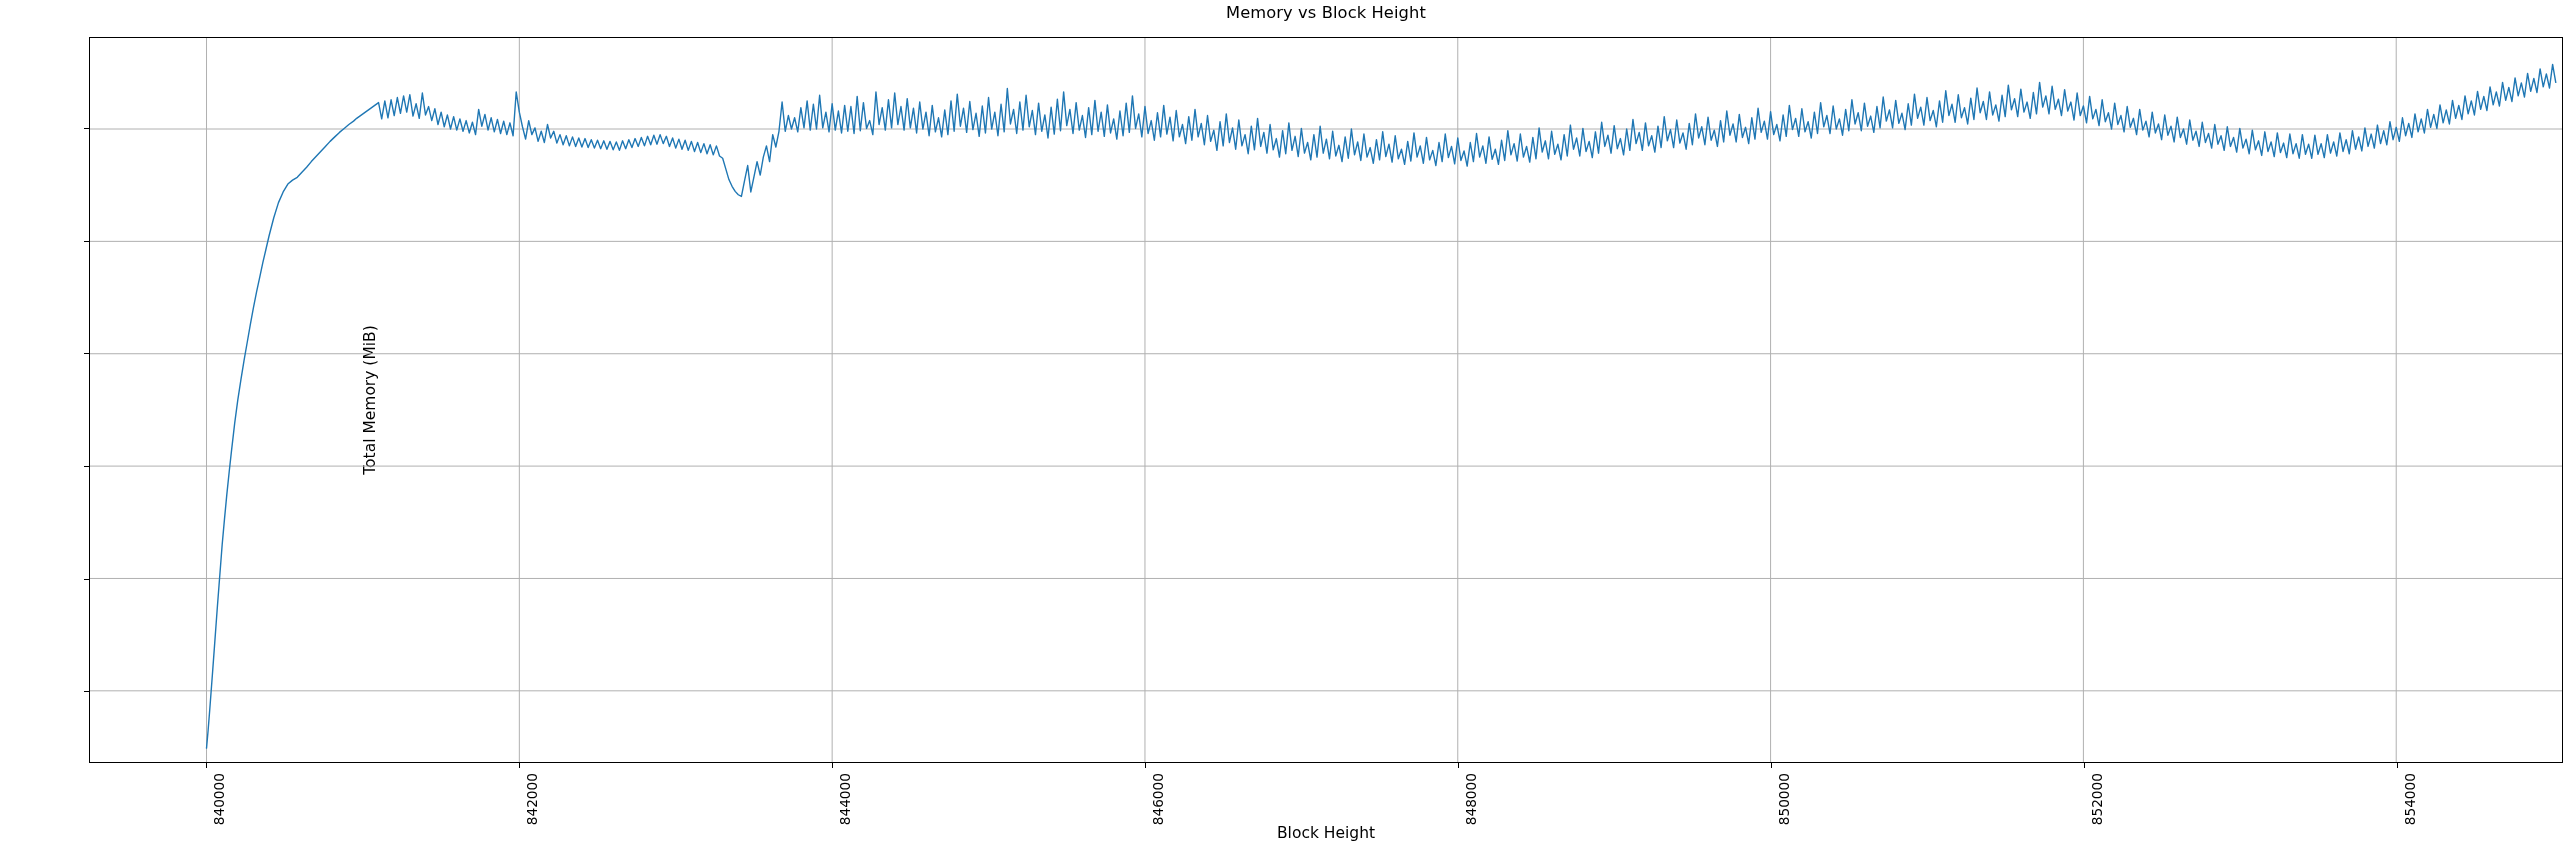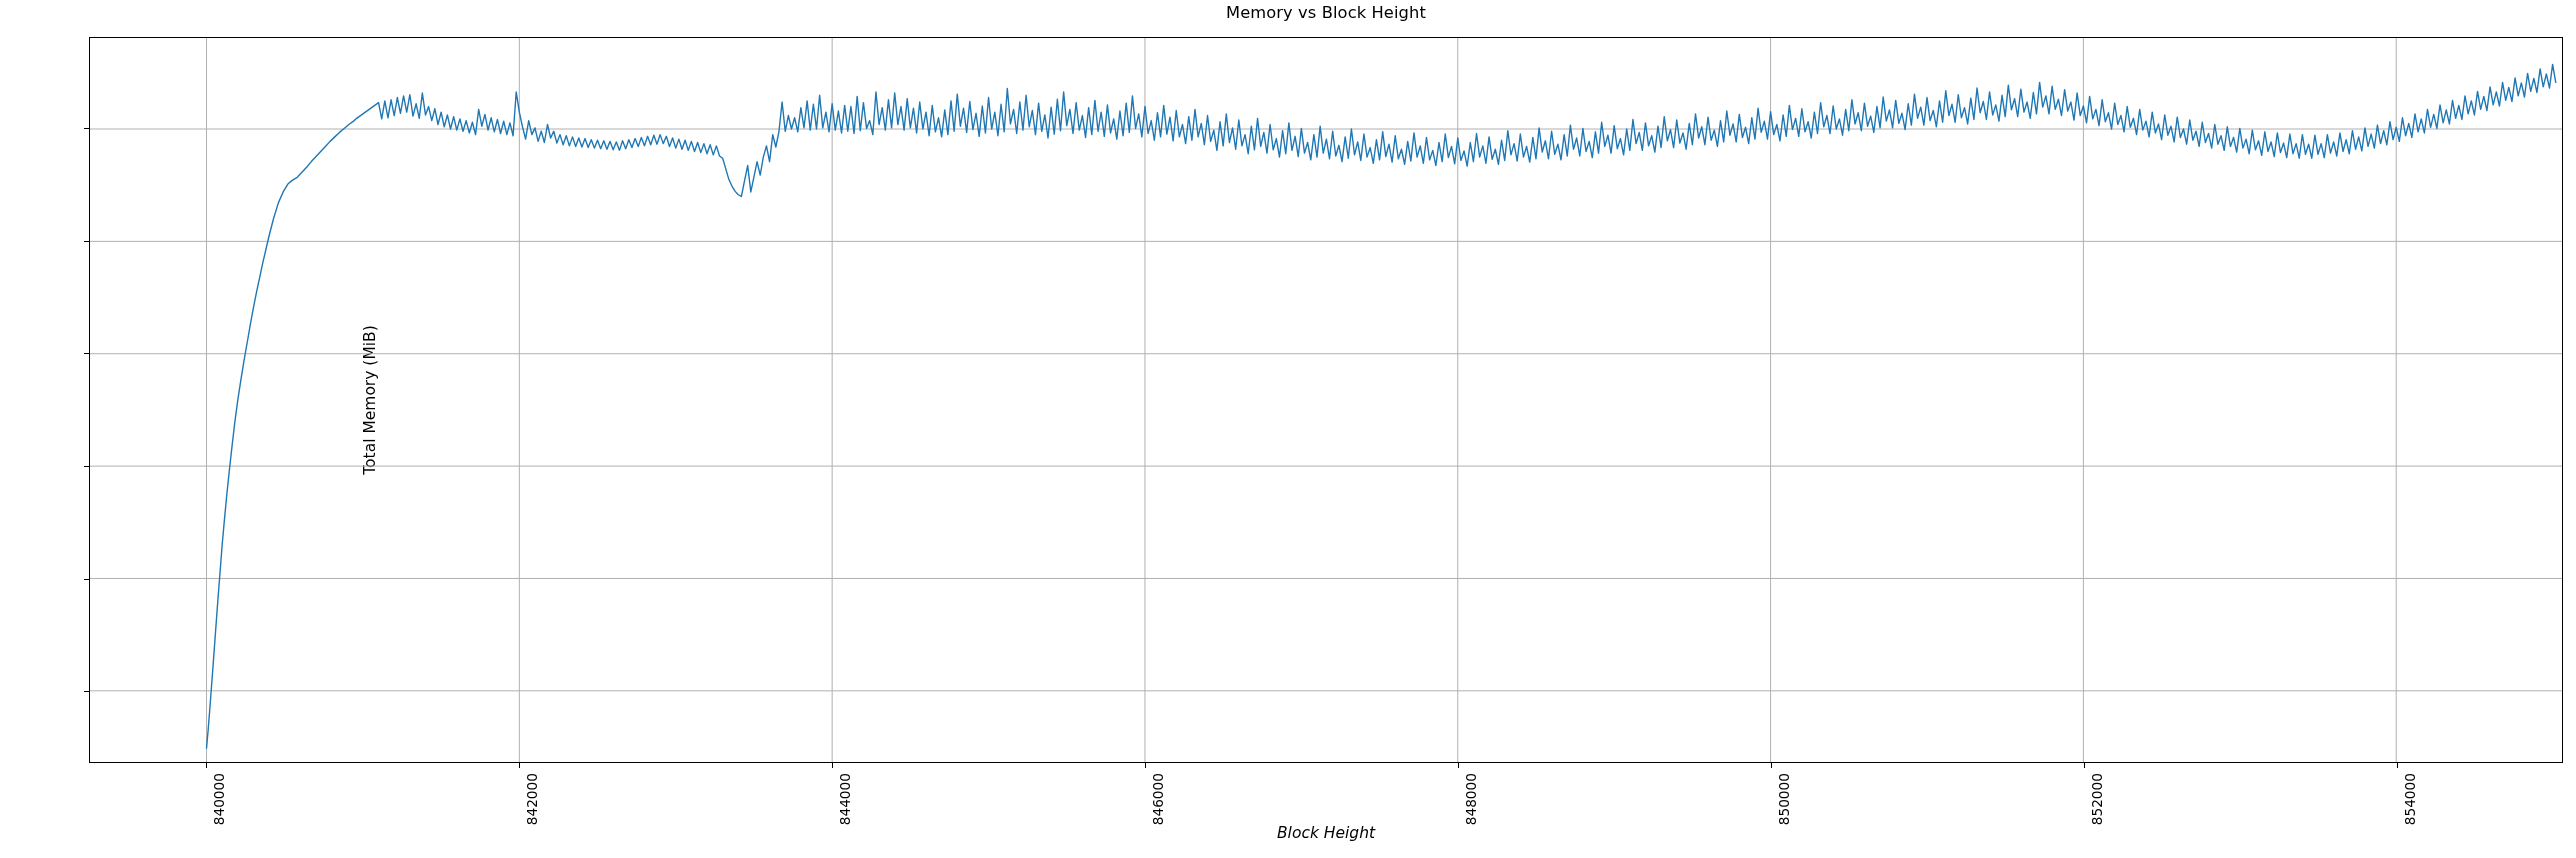--- a/index.html
+++ b/index.html
@@ -29,21 +29,21 @@
   #ylabel{
     position:absolute;left:-5.2px;top:0;height:726px;width:726px;
     transform-origin:0 0;transform:rotate(-90deg) translateX(-726px);
     display:flex;align-items:center;justify-content:center;
     font-size:15.5px;color:#000;
   }
   #ylabel-wrap{position:absolute;left:12px;top:37px;width:22px;height:726px;}
 
   #xlabel{
     position:absolute;left:89px;top:824px;width:2474px;
-    text-align:center;font-size:15.5px;color:#000;font-style:italic;
+    text-align:center;font-size:15.5px;color:#000;
   }
   #xtick-holder{position:absolute;left:89px;top:768px;width:2474px;height:86px;}
 </style>
 </head>
 <body>
 
 <div id="figure">
 
   <div id="chart-title">Memory vs Block Height</div>
 

